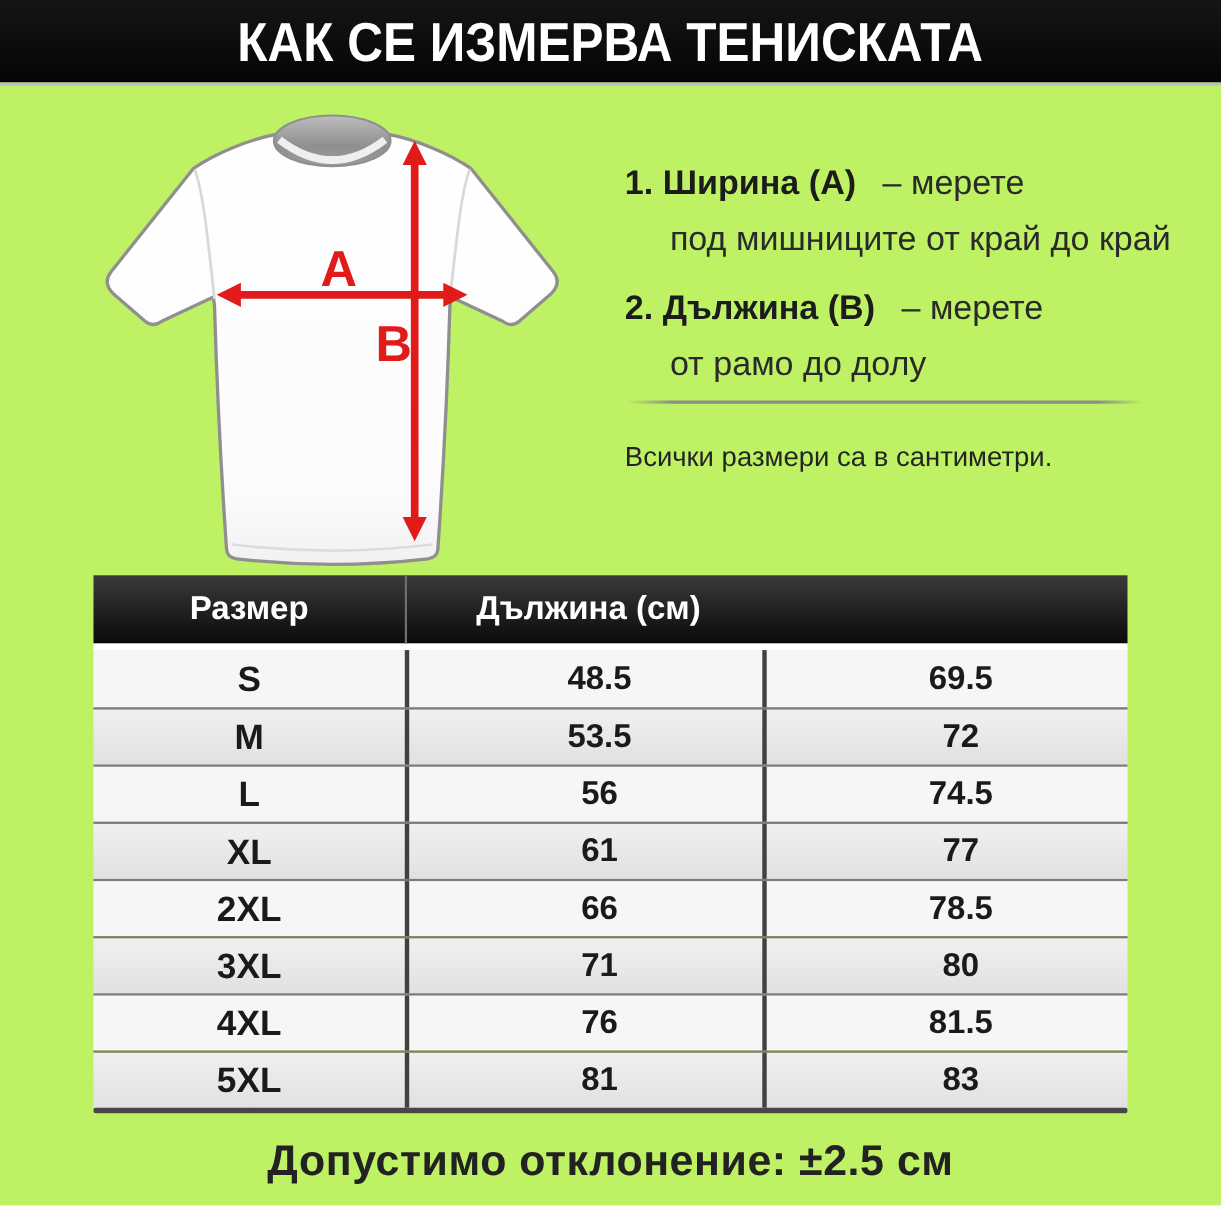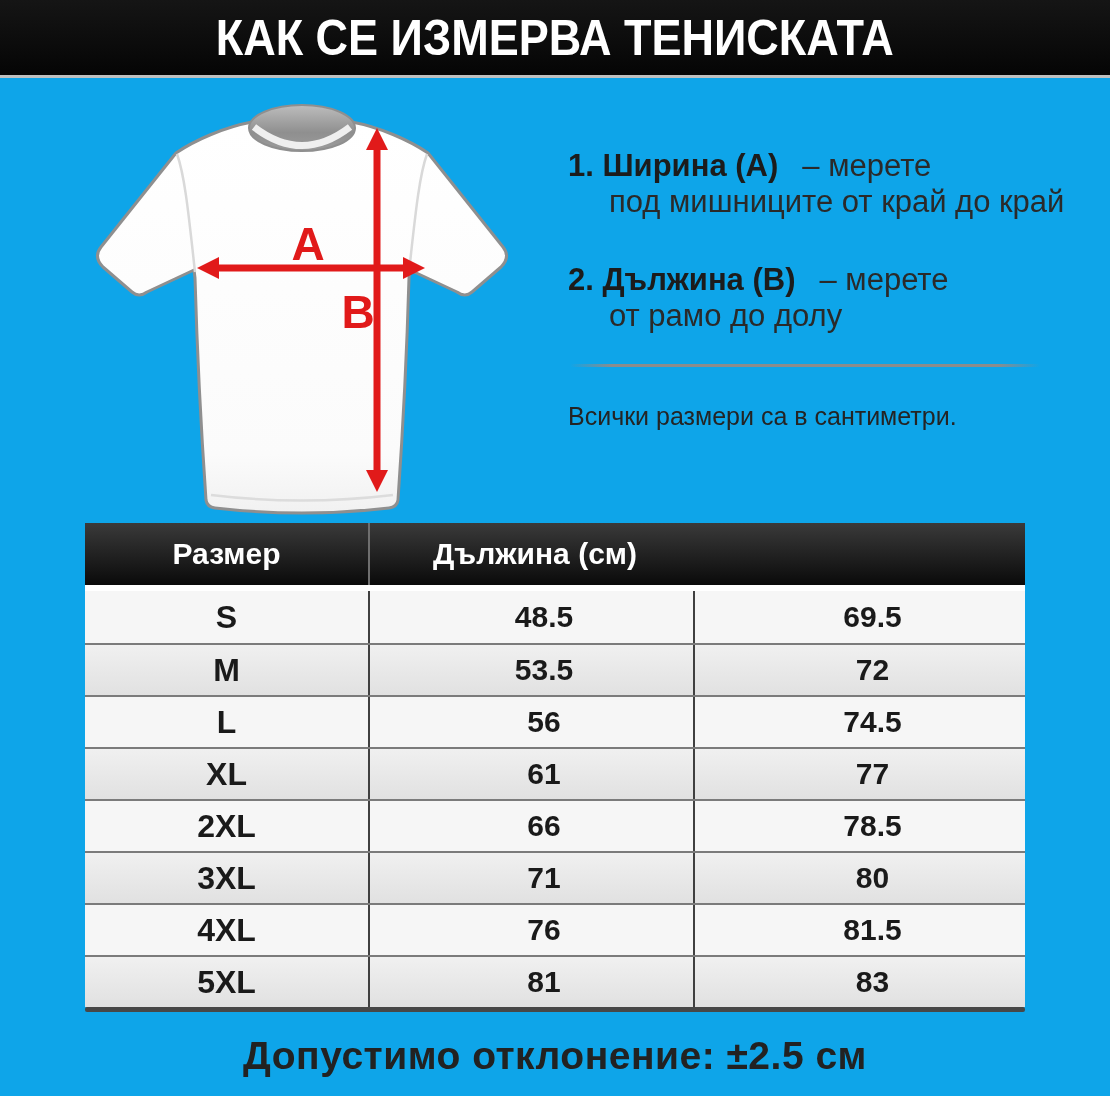--- a/index.html
+++ b/index.html
@@ -1,59 +1,59 @@
 <!DOCTYPE html>
 <html><head>
 <meta charset="utf-8">
 <style>
   * { margin:0; padding:0; box-sizing:border-box; }
   html,body { background:#fff; }
   .page {
-    position:relative; width:1110px; height:1096px; background:#0ea5e9;
+    position:relative; width:1110px; height:1096px; background:#bef264;
     font-family:"Liberation Sans", sans-serif; overflow:hidden;
   }
   
   .title-bar {
     position:absolute; left:0; top:0; width:1110px; height:78px;
     background:linear-gradient(180deg,#151515,#050505);
     border-bottom:3px solid #bfbfbf;
     display:flex; align-items:center; justify-content:center;
   }
   .title-bar h1 {
     color:#fff; font-size:50px; font-weight:700; white-space:nowrap;
     transform:scaleX(0.9); letter-spacing:0px;
   }
   
   .diagram { position:absolute; left:78px; top:98px; width:452px; height:445px; }
   
   .inst { position:absolute; left:568px; font-size:31px; color:#1c1c1c; line-height:1.15; }
   .inst .inst-head { font-weight:700; }
   .inst .inst-tail { font-weight:400; margin-left:24px; color:#2a2a2a; }
-  .inst .inst-detail { font-weight:400; margin-left:41px; color:#2a2a2a; }
+  .inst .inst-detail { font-weight:400; margin-left:41px; margin-top:15px; color:#2a2a2a; }
   .divider {
     position:absolute; left:570px; top:364px; width:470px; height:3px; border-radius:2px;
     background:linear-gradient(90deg, rgba(140,140,140,0), #8c8c8c 9%, #8c8c8c 91%, rgba(140,140,140,0));
   }
   .units-note { position:absolute; left:568px; top:402px; font-size:25px; font-weight:400; color:#242424; }
   
   .size-table { position:absolute; left:85px; top:523px; width:940px; }
   .t-head {
     display:flex; height:62px;
     background:linear-gradient(180deg,#3a3a3a,#0a0a0a);
     color:#fff; font-weight:700; font-size:30px;
   }
   .t-cell { display:flex; align-items:center; justify-content:center; }
   .c1 { width:283px; } .c2 { width:325px; } .c3 { width:332px; }
   .t-head .c2, .t-head .c3 { border-left:2px solid #6f6f6f; }
   .t-gap { height:6px; background:#fff; }
   .t-row { display:flex; height:52px; font-size:30px; font-weight:700; color:#1a1a1a; }
   .t-row:nth-child(odd) { background:#f6f6f6; }
   .t-row:nth-child(even) { background:linear-gradient(180deg,#f0f0f0,#e1e1e1); }
   .t-row + .t-row { border-top:2px solid #7b7b7b; }
-  .t-row .c2, .t-row .c3 { border-left:2px solid #404040;padding-left:25px; }
+  .t-row .c2, .t-row .c3 { border-left:4px solid #404040;padding-left:25px; }
   .t-row .c1 { font-size:32px; }
   .t-bottom { height:5px; background:#474747; border-radius:2px; }
   
   .tolerance {
     position:absolute; left:0; top:1034px; width:1110px; text-align:center;
     font-size:39px; font-weight:700; color:#222; letter-spacing:0.5px;
   }
 </style>
 </head>
 <body>

